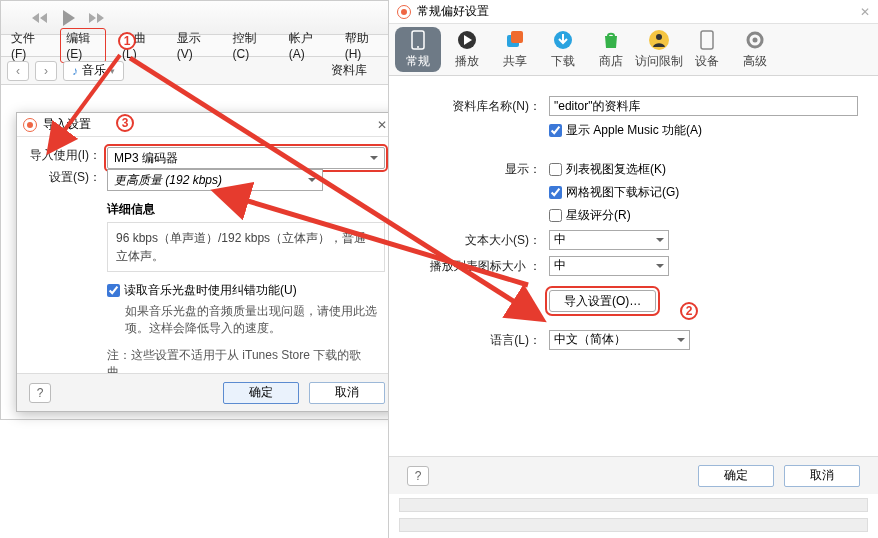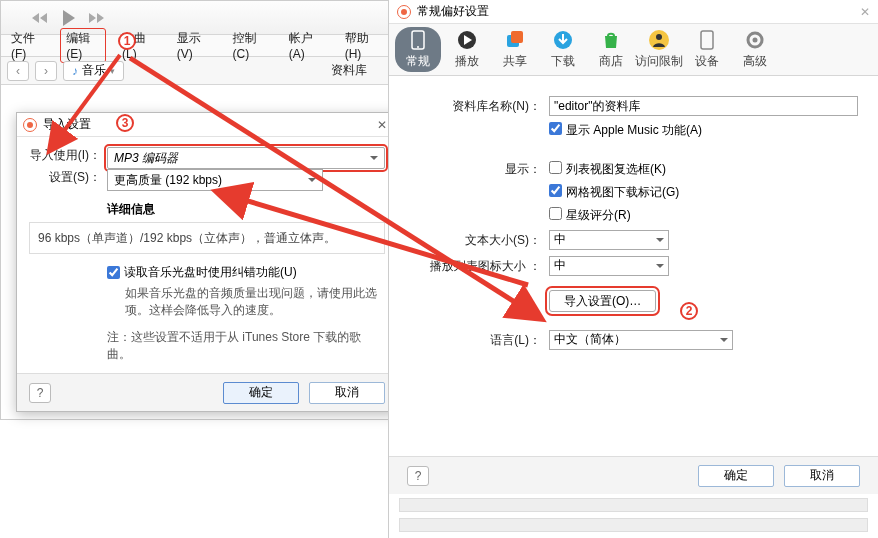--- a/index.html
+++ b/index.html
@@ -43,23 +43,23 @@
 .dlg-title-icon::after{content:"";position:absolute;left:3px;top:3px;width:6px;height:6px;border-radius:50%;background:#e64;}
 .dlg-close { margin-left: auto; color: #666; padding: 0 4px; cursor: default; }
 .dlg-body { padding: 10px 12px; }
 .row { display: flex; align-items: flex-start; margin: 0 0; }
 .row-label { width: 78px; text-align: right; padding-right: 6px; color: #222; }
 .select {
   flex: 1; height: 22px; border: 1px solid #aaa; background: #fff;
   display: flex; align-items: center; padding: 0 6px; position: relative;
 }
 .select::after{content:"";position:absolute;right:6px;top:8px;border:4px solid transparent;border-top-color:#666;}
-.select.boxed-red { outline: 2px solid #e63b2e; outline-offset: 1px; border-radius: 2px; font-style: italic; }
+.select.boxed-red { outline: 2px solid #e63b2e; outline-offset: 1px; border-radius: 2px; }
 .detail-title { margin: 10px 0 4px 78px; font-weight: bold; }
-.detail-box { border: 1px solid #ddd; padding: 6px 8px; color: #444; line-height: 1.5; }
+.detail-box { margin-left: 78px; border: 1px solid #ddd; padding: 6px 8px; color: #444; line-height: 1.5; }
 .chk-line { margin: 10px 0 4px 78px; display: flex; align-items: center; gap: 4px; }
 .note { margin-left: 96px; color: #555; line-height: 1.4; }
 .note2 { margin: 10px 0 0 78px; color: #555; }
 .dlg-footer {
   position: absolute; bottom: 0; left: 0; right: 0; height: 38px;
   display: flex; align-items: center; gap: 10px; padding: 0 12px;
   background: #f4f4f4; border-top: 1px solid #ddd;
 }
 .help-btn { width: 22px; height: 20px; border: 1px solid #bbb; background: #fff; border-radius: 3px; display:flex;align-items:center;justify-content:center;color:#666; }
 .btn {
@@ -76,30 +76,30 @@
 .prefs-title {
   height: 24px; display: flex; align-items: center; padding: 0 8px;
   border-bottom: 1px solid #e2e2e2;
 }
 .win-close { margin-left: auto; color: #aaa; }
 .toolbar {
   height: 52px; display: flex; align-items: stretch; padding: 0 4px;
   background: #f8f8f8; border-bottom: 1px solid #d6d6d6;
 }
 .tool { width: 48px; display: flex; flex-direction: column; align-items: center; justify-content: center; gap: 2px; color: #444; }
-.tool.active { background: #6e7a86; color: #fff; border-radius: 16px; margin: 3px 2px; width: 46px; }
+.tool.active { background: #6e7a86; color: #fff; border-radius: 8px; margin: 3px 2px; width: 46px; }
 .tool-icon { width: 22px; height: 22px; display:flex;align-items:center;justify-content:center; }
 .prefs-body { padding: 14px 20px 12px 20px; position: relative; height: calc(100% - 76px); }
 .prow { display: flex; align-items: center; margin: 6px 0; }
 .plabel { width: 140px; text-align: right; padding-right: 8px; color: #222; }
 .pinput { flex: 1; height: 20px; border: 1px solid #aaa; padding: 0 4px; background:#fff; }
-.pcheck { display: flex; align-items: flex-start; gap: 4px; }
+.pcheck { display: flex; align-items: center; gap: 4px; }
 .psel { width: 120px; height: 20px; border: 1px solid #aaa; background:#fff; padding: 0 4px; position: relative; }
 .psel::after{content:"";position:absolute;right:4px;top:7px;border:4px solid transparent;border-top-color:#666;}
-.psel.wide { width: 184px; }
+.psel.wide { width: 141px; }
 .import-btn {
   height: 22px; padding: 0 14px; border: 1px solid #aaa; background:#fff; display:flex;align-items:center;
 }
 .import-btn.boxed-red { outline: 2px solid #e63b2e; outline-offset: 2px; border-radius: 3px; }
 .prefs-footer {
   position: absolute; bottom: 44px; left: 0; right: 0; height: 38px;
   display: flex; align-items: center; gap: 10px; padding: 0 18px;
   background: #f4f4f4; border-top: 1px solid #ddd;
 }
 .grey-strips { position:absolute; left: 0; right: 0; bottom: 0; height: 44px; display:flex;flex-direction:column;gap:6px;padding:4px 10px; }
@@ -167,21 +167,21 @@
   </div>
   <div class="dlg-body">
     <div class="row">
       <div class="row-label">导入使用(I)：</div>
       <div class="select boxed-red">
         <span>MP3 编码器</span>
       </div>
     </div>
     <div class="row">
       <div class="row-label">设置(S)：</div>
-      <div class="select" style="width:216px;flex:none;">
+      <div class="select" style="width:216px;flex:none;font-style:italic;">
         <span>更高质量 (192 kbps)</span>
       </div>
     </div>
     <div class="detail-title">详细信息</div>
     <div class="detail-box">96 kbps（单声道）/192 kbps（立体声），普通立体声。</div>
     <div class="chk-line">
       <input type="checkbox" checked="" style="">
       <span>读取音乐光盘时使用纠错功能(U)</span>
     </div>
     <div class="note">如果音乐光盘的音频质量出现问题，请使用此选项。这样会降低导入的速度。</div>

